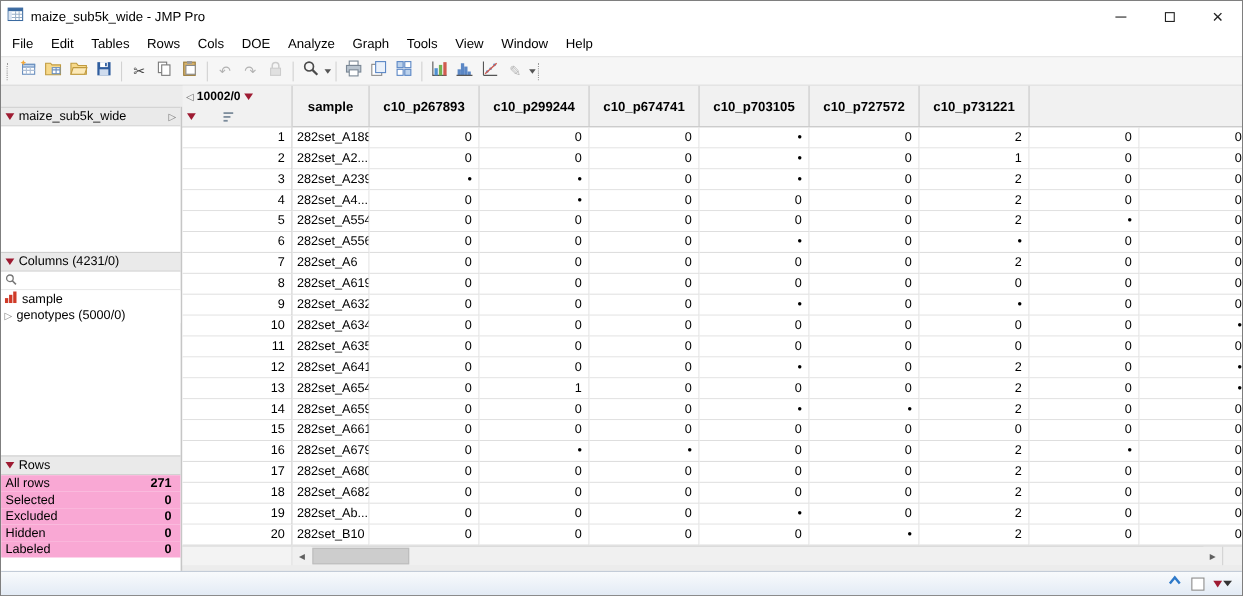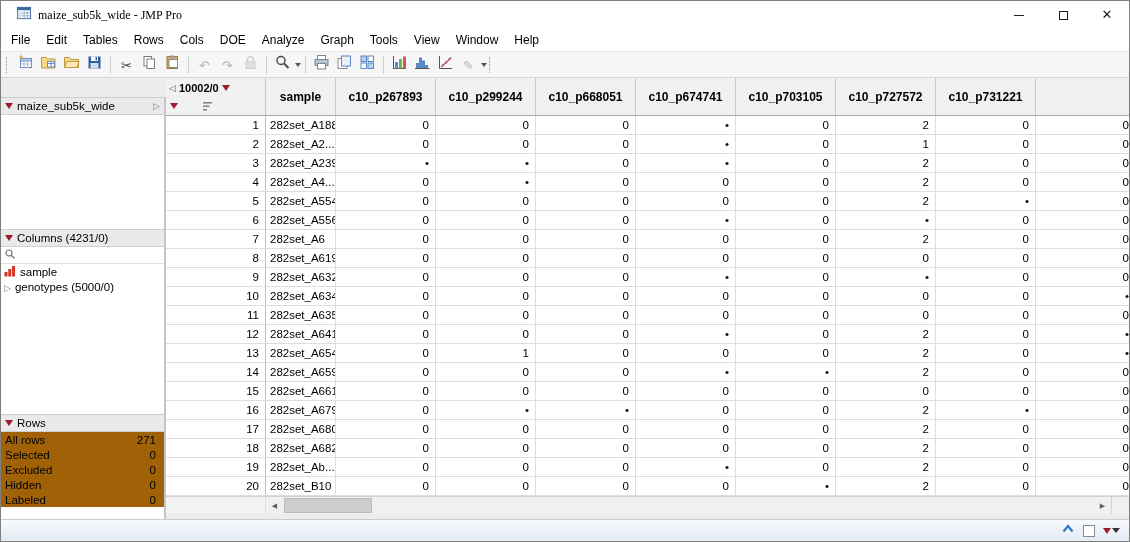--- a/index.html
+++ b/index.html
@@ -1,21 +1,21 @@
 <!DOCTYPE html>
 <html><head>
 <meta charset="utf-8">
 <style>
   * { margin:0; padding:0; box-sizing:border-box; }
   html,body { background:#d6d6d6; font-family:"Liberation Sans", sans-serif; }
   .window{ width:1130px; height:542px; border:1px solid #7f7f7f; background:#fff;
            display:flex; flex-direction:column; overflow:hidden; }
 
   
-  .titlebar{ flex:0 0 28px; display:flex; align-items:center; background:#fff; padding-left:15px; gap:6px;font-family:Liberation Serif, serif; }
+  .titlebar{ flex:0 0 28px; display:flex; align-items:center; background:#fff; padding-left:5px; gap:6px; }
   .title-text{ font-size:12px; color:#000; }
   .win-controls{ margin-left:auto; display:flex; height:100%; }
   .win-btn{ width:44px; height:100%; display:flex; align-items:center; justify-content:center; color:#222; font-size:12px; cursor:default; }
   .glyph-min{ width:10px; height:1px; background:#222; display:inline-block; }
   .glyph-max{ width:9px; height:9px; border:1px solid #222; display:inline-block; }
   .glyph-close{ font-size:13px; }
 
   
   .menubar{ flex:0 0 22px; display:flex; align-items:center; background:#fff; font-size:12px; padding-left:2px; }
   .menu-item{ padding:0 8px; height:22px; line-height:22px; color:#000; }
@@ -41,23 +41,23 @@
   .ph-title{ color:#000; }
   .red-tri{ width:0; height:0; border-left:4px solid transparent; border-right:4px solid transparent; border-top:6px solid #9e1b32; flex:0 0 auto; }
   .chev{ margin-left:auto; font-size:9px; color:#777; }
   .panel-fill{ background:#fff; }
   .fill-table{ flex:0 0 114px; }
   .fill-cols{ flex:0 0 120px; }
   .fill-rows{ flex:1 1 auto; }
   .search-row{ flex:0 0 17px; background:#fff; border-bottom:1px solid #e0e0e0; display:flex; align-items:center; padding:0 3px; gap:3px; }
   .search-input{ border:none; outline:none; flex:1; font-size:11px; font-family:inherit; }
   .col-item{ flex:0 0 15px; display:flex; align-items:center; gap:4px; padding:0 3px; background:#fff; }
-  .stat-row{ flex:0 0 15px; display:flex; align-items:center; background:#a16207; padding:0 8px 0 4px; }
+  .stat-row{ flex:0 0 15px; display:flex; align-items:center; background:#f9a8d4; padding:0 8px 0 4px; }
   .stat-label{ color:#000; }
-  .stat-value{ margin-left:auto; color:#000; }
+  .stat-value{ margin-left:auto; color:#000;font-weight:bold; }
 
   
   .content{ flex:1 1 auto; display:flex; flex-direction:column; min-width:0; background:#ececec; }
   .grid-wrap{ display:flex; flex:0 0 418px; }
   .grid{ width:970px; display:flex; flex-direction:column; }
   .grid-header{ display:flex; height:38px; background:#f1f1f1; border-bottom:1px solid #a8a8a8; }
   .hcell{ display:flex; align-items:center; justify-content:center; font-weight:bold; font-size:12px;
           border-right:1px solid #c7c7c7; color:#000; overflow:hidden; white-space:nowrap; }
   .w-rownum{ width:100px; } .w-sample{ width:70px; } .w-data{ width:100px; }
   .corner-cell{ width:100px; display:flex; flex-direction:column; border-right:1px solid #c7c7c7; background:#f1f1f1; }
@@ -383,21 +383,20 @@
                       <rect x="0" y="4.5" width="6.5" height="1.6" fill="#7a8a9a"></rect>
                       <rect x="0" y="8" width="4" height="1.6" fill="#7a8a9a"></rect>
                     </svg>
                   </span>
               </div>
             </div>
 
           <div class="hcell w-sample">sample</div>
               <div class="hcell w-data">c10_p267893</div>
               <div class="hcell w-data">c10_p299244</div>
-              <div class="hcell w-data">c10_p668051</div>
               <div class="hcell w-data">c10_p674741</div>
               <div class="hcell w-data">c10_p703105</div>
               <div class="hcell w-data">c10_p727572</div>
               <div class="hcell w-data">c10_p731221</div>
             </div>
           <div class="grid-body">
               <div class="trow">
                 <div class="cell rownum w-rownum">1</div>
                 <div class="cell sample w-sample">282set_A188</div>
                 <div class="cell num w-data">0</div>

